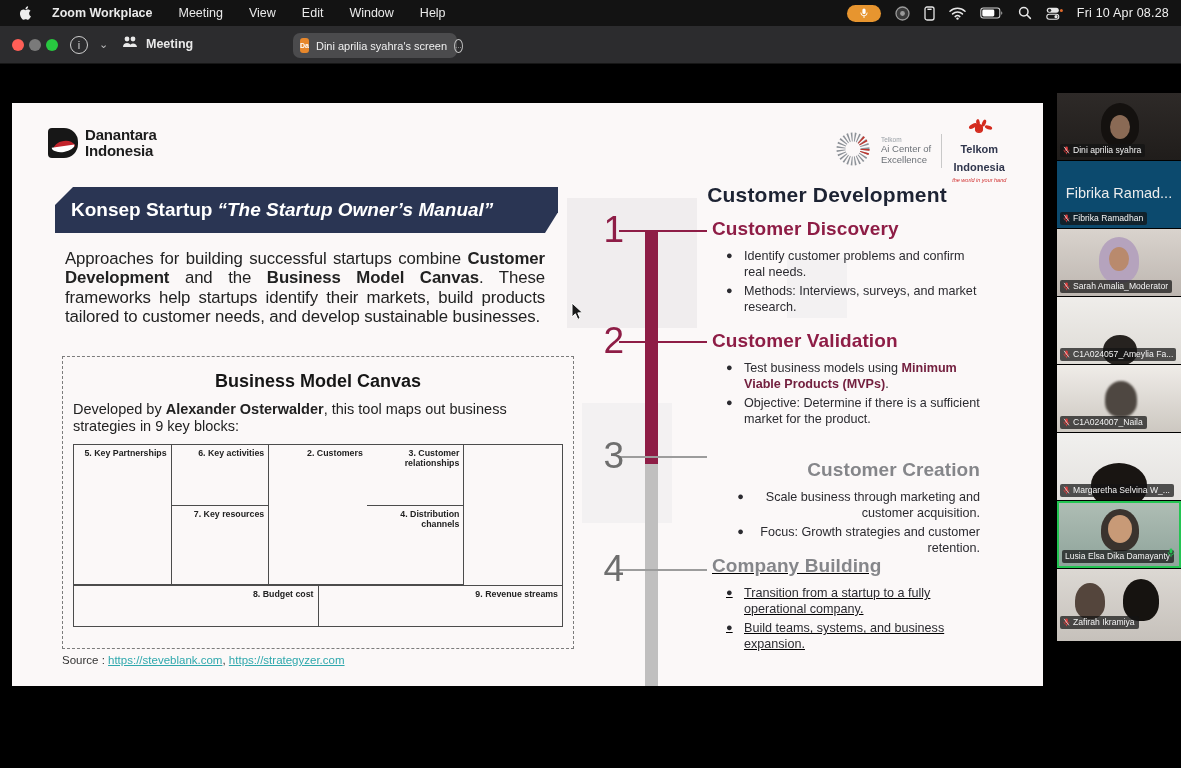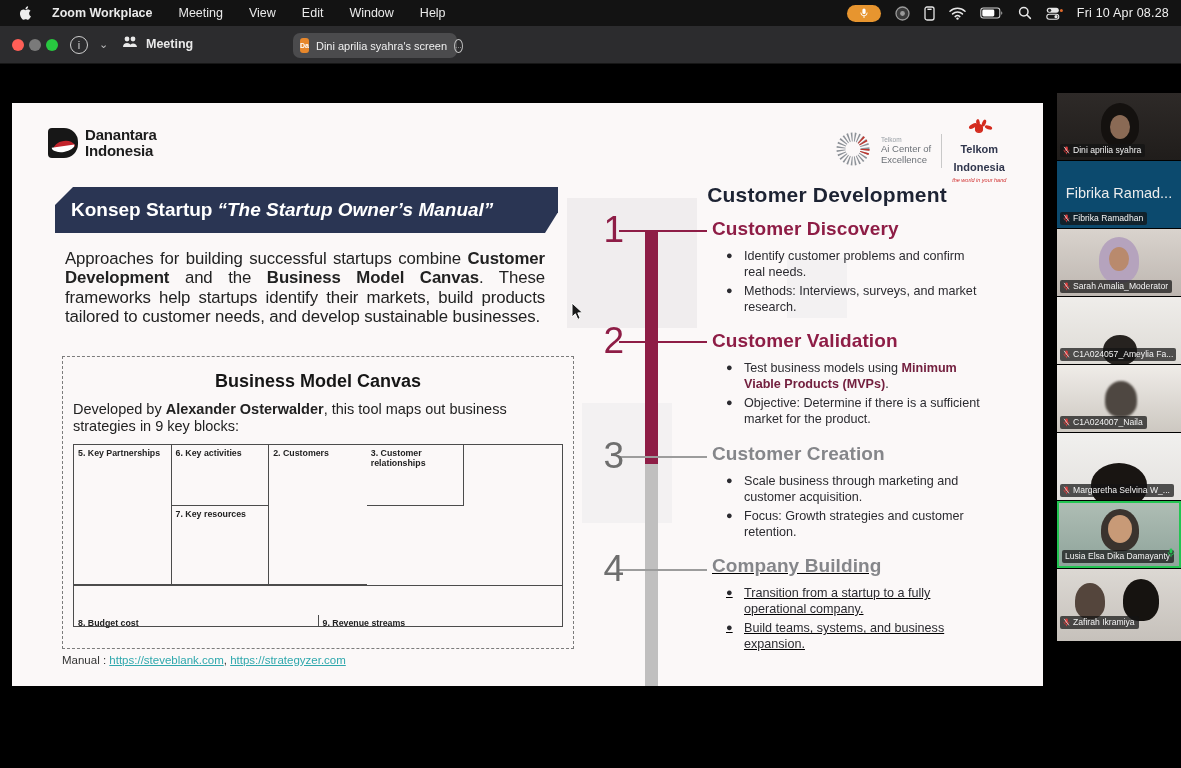--- a/index.html
+++ b/index.html
@@ -70,25 +70,25 @@
   .intro b { font-weight:800; }
 
   .bmc { position:absolute; left:50px; top:253px; width:512px; height:293px;
     border:1.6px dashed #7c7c7c; padding:10px 10px 0 10px; }
   .bmc-title { text-align:center; font-size:18px; font-weight:800; color:#161616; margin-top:4px; }
   .bmc-desc { font-size:14.5px; color:#222; margin-top:9px; line-height:1.2; }
   .bmc-desc b { font-weight:800; }
   .bmc-table { margin-top:8px; border:1.5px solid #4c4c4c; }
   .bmc-grid { display:grid; grid-template-columns:repeat(5,1fr); grid-template-rows:61px 79px; }
   .cell { border-right:1px solid #4c4c4c; border-bottom:1px solid #4c4c4c; padding:3px 4px;
-    font-size:8.8px; font-weight:700; color:#222; line-height:1.15; }
+    font-size:8.8px; font-weight:700; color:#222; line-height:1.15;text-align:right; }
   .cell.span2 { grid-row:1 / 3; }
   .cell.last { border-right:none; }
   .bmc-bottom { display:flex; height:41px; }
-  .bmc-bottom .cell { flex:1; border-bottom:none;margin-top:29px; }
+  .bmc-bottom .cell { flex:1; border-bottom:none; }
   .bmc-bottom .cell.last { border-right:none; }
 
   .source { position:absolute; left:50px; top:551px; font-size:11.5px; color:#333; }
   .source a { color:#2fa8ad; text-decoration:underline; }
 
   
   .cd-head { position:absolute; left:660px; top:80px; width:310px; text-align:center;
     font-size:21px; font-weight:800; color:#1d2333; letter-spacing:0.2px; }
 
   .tl-bar-maroon { position:absolute; left:633px; top:128px; width:13px; height:233px; background:#8e1d46; }
@@ -294,30 +294,31 @@
   <div class="bmc">
     <div class="bmc-title">Business Model Canvas</div>
     <p class="bmc-desc"><span>Developed by </span><b>Alexander Osterwalder</b><span>, this tool maps out business strategies in 9 key blocks:</span></p>
     <div class="bmc-table">
       <div class="bmc-grid">
         <div class="cell span2">5. Key Partnerships</div>
         <div class="cell">6. Key activities</div>
         <div class="cell">3. Customer relationships</div>
         <div class="cell span2 last">2. Customers</div>
         <div class="cell" style="grid-column:2; grid-row:2;">7. Key resources</div>
+        <div class="cell" style="grid-column:4; grid-row:2;">4. Distribution channels</div>
       </div>
       <div class="bmc-bottom" style="border-top:1px solid #4c4c4c;">
         <div class="cell">8. Budget cost</div>
         <div class="cell last">9. Revenue streams</div>
       </div>
     </div>
   </div>
 
   <div class="source">
-    <span>Manual : </span>
+    <span>Source : </span>
     <a href="#">https://steveblank.com</a><span>, </span><a href="#">https://strategyzer.com</a>
   </div>
 
   <div class="cd-head">Customer Development</div>
 
   <div class="tl-bar-maroon"></div>
   <div class="tl-bar-gray"></div>
   <div class="tl-line maroon" style="top:127px;"></div>
   <div class="tl-line maroon" style="top:238px;"></div>
   <div class="tl-line gray" style="top:353px;"></div>
@@ -348,21 +349,21 @@
           <span class="dot">●</span>
           <span class="btx"><span>Test business models using </span><span class="bb">Minimum Viable Products (MVPs)</span><span>.</span></span>
         </li>
       <li>
           <span class="dot">●</span>
           <span class="btx"><span>Objective: Determine if there is a sufficient market for the product.</span><span class="bb"></span><span></span></span>
         </li>
     </ul>
   </div>
 
-  <div class="stage gray" style="top:340px;">
+  <div class="stage gray" style="top:356px;text-align:right;">
     <h3>Customer Creation</h3>
     <ul>
       <li>
           <span class="dot">●</span>
           <span class="btx"><span>Scale business through marketing and customer acquisition.</span><span class="bb"></span><span></span></span>
         </li>
       <li>
           <span class="dot">●</span>
           <span class="btx"><span>Focus: Growth strategies and customer retention.</span><span class="bb"></span><span></span></span>
         </li>

